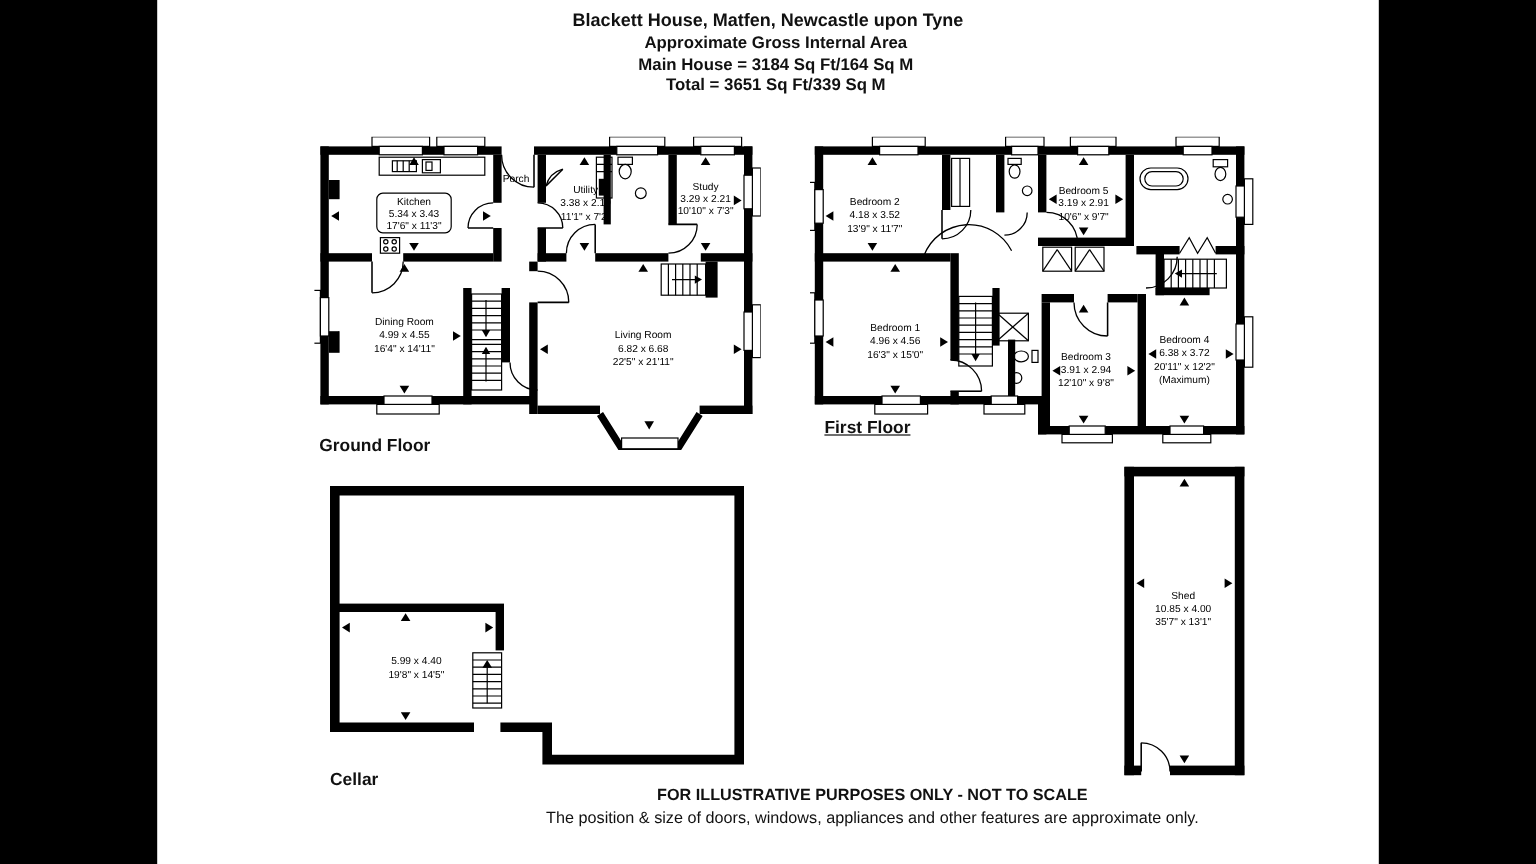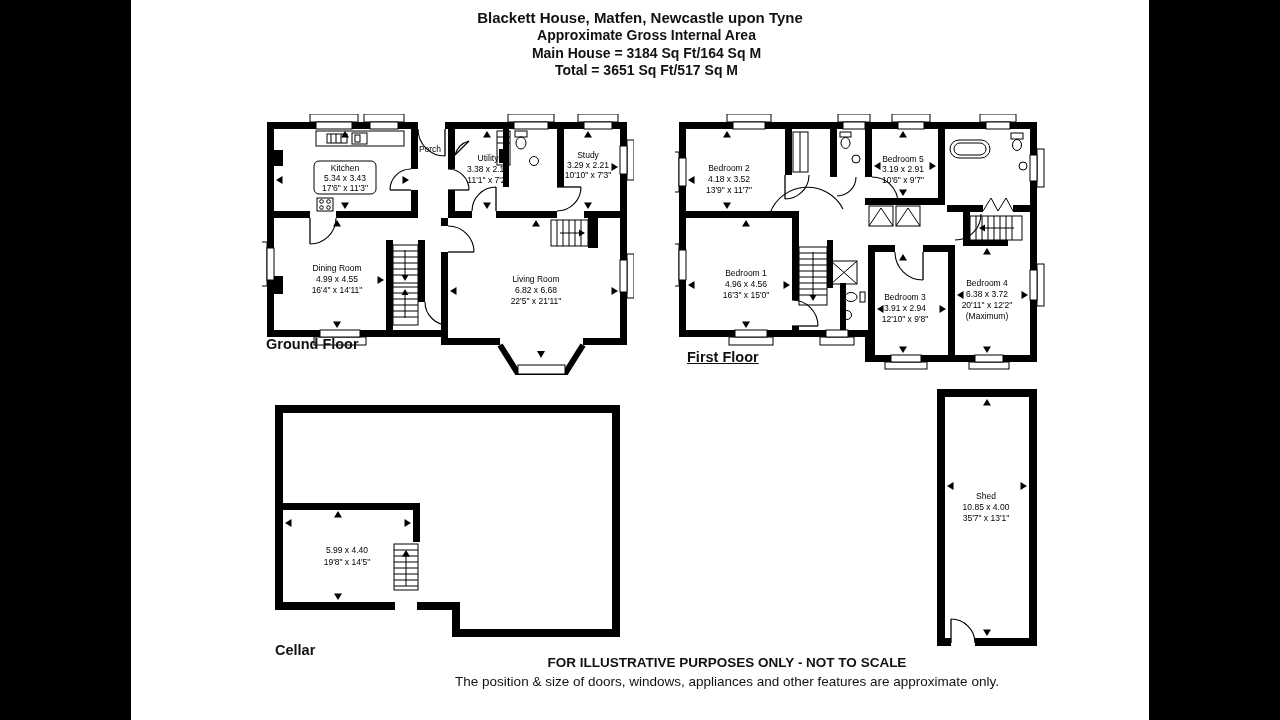--- a/index.html
+++ b/index.html
@@ -27,21 +27,21 @@
 <body>
 
 <div id="page">
   <div class="sidebar" id="bar-left"></div>
   <div class="sidebar" id="bar-right"></div>
 
   <div class="hdr">
     <div class="h1">Blackett House, Matfen, Newcastle upon Tyne</div>
     <div class="h2">Approximate Gross Internal Area</div>
     <div class="h2">Main House = 3184 Sq Ft/164 Sq M</div>
-    <div class="h2">Total = 3651 Sq Ft/517 Sq M</div>
+    <div class="h2">Total = 3651 Sq Ft/339 Sq M</div>
   </div>
 
   <svg style="left:262px;top:114px;" width="372" height="270" viewBox="262 114 372 270">
     <g>
       <rect class="w" x="267" y="122" width="151" height="7"></rect>
       <rect class="w" x="445" y="122" width="182" height="7"></rect>
       <rect class="w" x="267" y="122" width="7" height="215"></rect>
       <rect class="w" x="267" y="330" width="180" height="7"></rect>
       <rect class="w" x="411" y="129" width="7" height="40"></rect>
       <rect class="w" x="411" y="190" width="7" height="28"></rect>
@@ -192,21 +192,21 @@
       <text class="rl" x="588" y="168">3.29 x 2.21</text>
       <text class="rl" x="588" y="178">10'10" x 7'3"</text>
       <text class="rl" x="337" y="271">Dining Room</text>
       <text class="rl" x="337" y="282">4.99 x 4.55</text>
       <text class="rl" x="337" y="293">16'4" x 14'11"</text>
       <text class="rl" x="536" y="282">Living Room</text>
       <text class="rl" x="536" y="293">6.82 x 6.68</text>
       <text class="rl" x="536" y="304">22'5" x 21'11"</text>
     </g>
   </svg>
-  <div class="floor-label" style="left:266px;top:336px;">Ground Floor</div>
+  <div class="floor-label" style="left:266px;top:364px;">Ground Floor</div>
 
   <svg style="left:675px;top:114px;" width="370" height="256" viewBox="675 114 370 256">
     <g>
       <rect class="w" x="679" y="122" width="358" height="7"></rect>
       <rect class="w" x="679" y="122" width="7" height="215"></rect>
       <rect class="w" x="679" y="330" width="193" height="7"></rect>
       <rect class="w" x="865" y="330" width="7" height="32"></rect>
       <rect class="w" x="865" y="355" width="172" height="7"></rect>
       <rect class="w" x="1030" y="122" width="7" height="240"></rect>
       <rect class="w" x="679" y="211" width="113" height="7"></rect>

